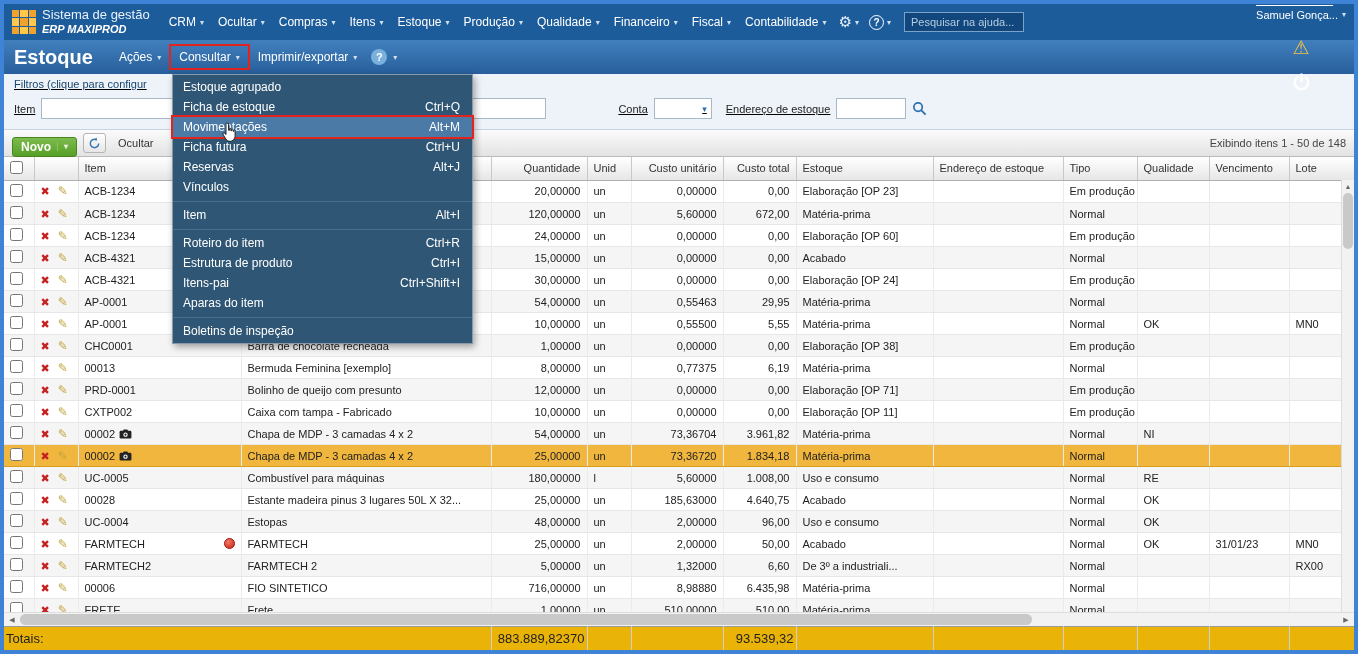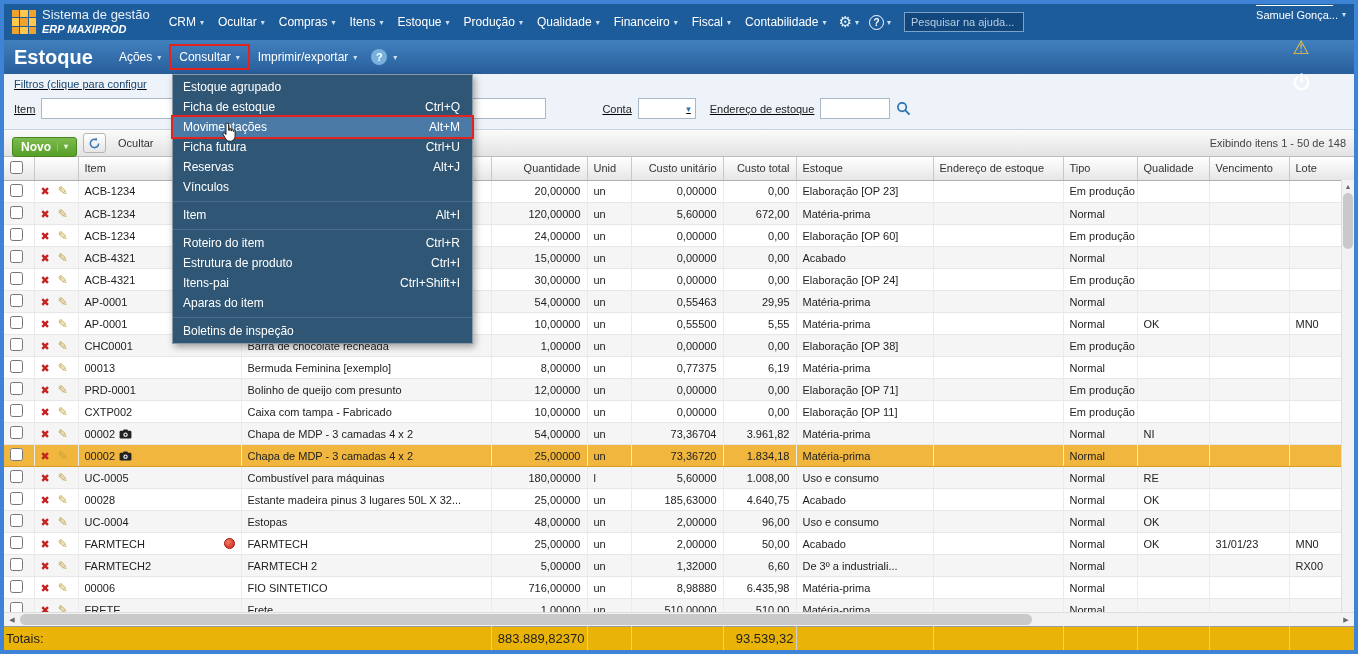--- a/index.html
+++ b/index.html
@@ -38,21 +38,21 @@
   .ph-annot { outline:2px solid #e3241e; }
   .ph-help { width:16px; height:16px; background:#7ab0dc; border-radius:50%; color:#fff; font-size:11px; font-weight:bold; display:flex; align-items:center; justify-content:center; margin:0 4px; cursor:pointer; }
 
   
   .filters { height:56px; background:#eef3f9; border-bottom:1px solid #c8d4e0; padding:4px 10px 0 10px;text-decoration:underline; }
   .filters-legend { font-size:11px; color:#17456e; cursor:pointer; }
   .filters-row { display:flex; align-items:center; margin-top:8px; font-size:11px; color:#222; }
   .filters-row label { margin-right:6px; }
   .inp { height:21px; border:1px solid #a9b8c6; background:#fff; font-size:11px; padding:2px 4px; font-family:"Liberation Sans",sans-serif; }
   .item-input { width:505px; }
-  .lbl-conta { margin-left:56px; }
+  .lbl-conta { margin-left:72px; }
   .select { width:58px; height:21px; border:1px solid #a9b8c6; background:#fff; display:flex; align-items:center; justify-content:flex-end; padding:0 4px; cursor:pointer; }
   .select .caret { color:#2a71ad; font-size:9px; }
   .lbl-end { margin-left:14px; }
   .end-input { width:70px; }
   .mag { margin-left:6px; cursor:pointer; display:flex; }
 
   
   .toolbar { height:27px; background:linear-gradient(#fbfbfb,#e3e3e3); border-bottom:1px solid #bbb; display:flex; align-items:center; padding:0 8px; gap:6px; }
   .btn-novo { background:linear-gradient(#7dbb4e,#579f27); color:#fff; font-weight:bold; font-size:12px; border:1px solid #47851f; border-radius:3px; padding:2px 8px; display:flex; align-items:center; gap:6px; cursor:pointer;margin-top:7px; }
   .btn-novo .caret { color:#eaf5df; border-left:1px solid #8cc363; padding-left:6px; }

